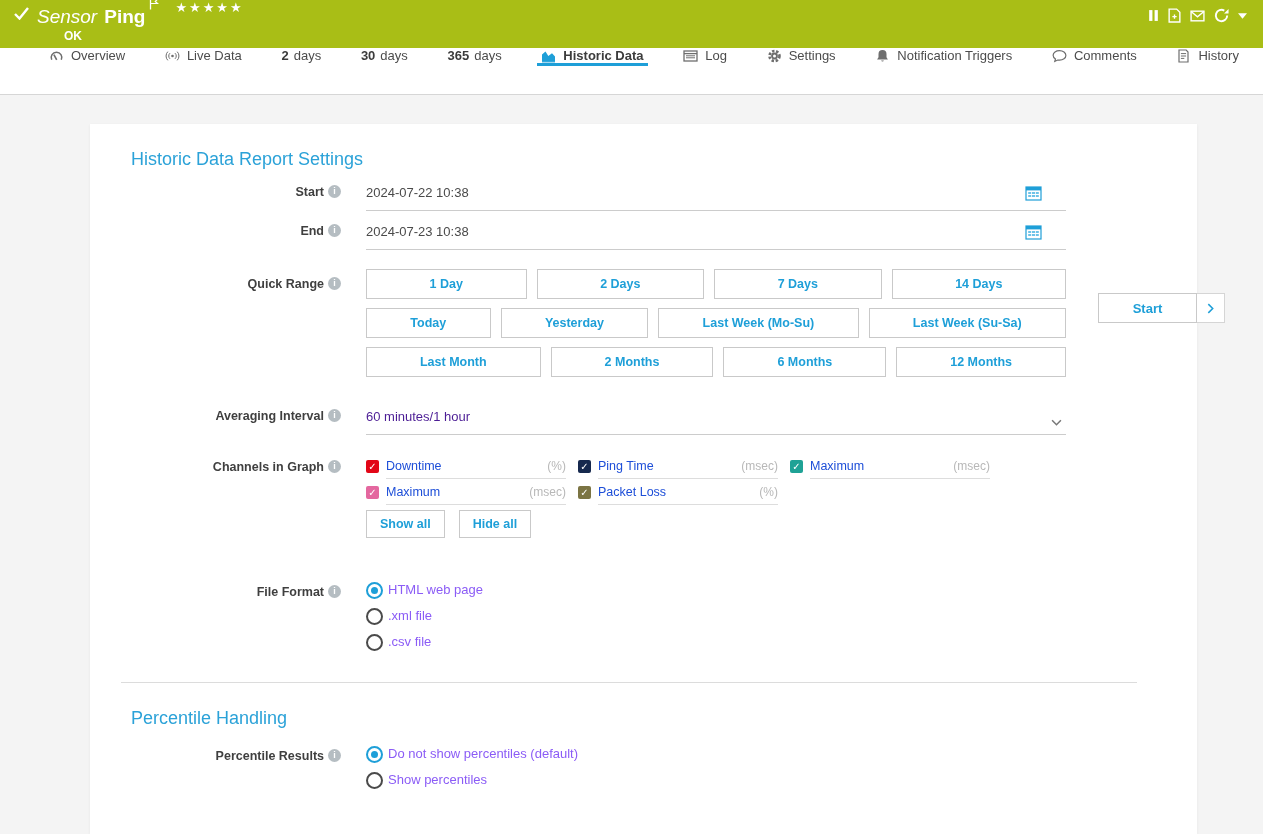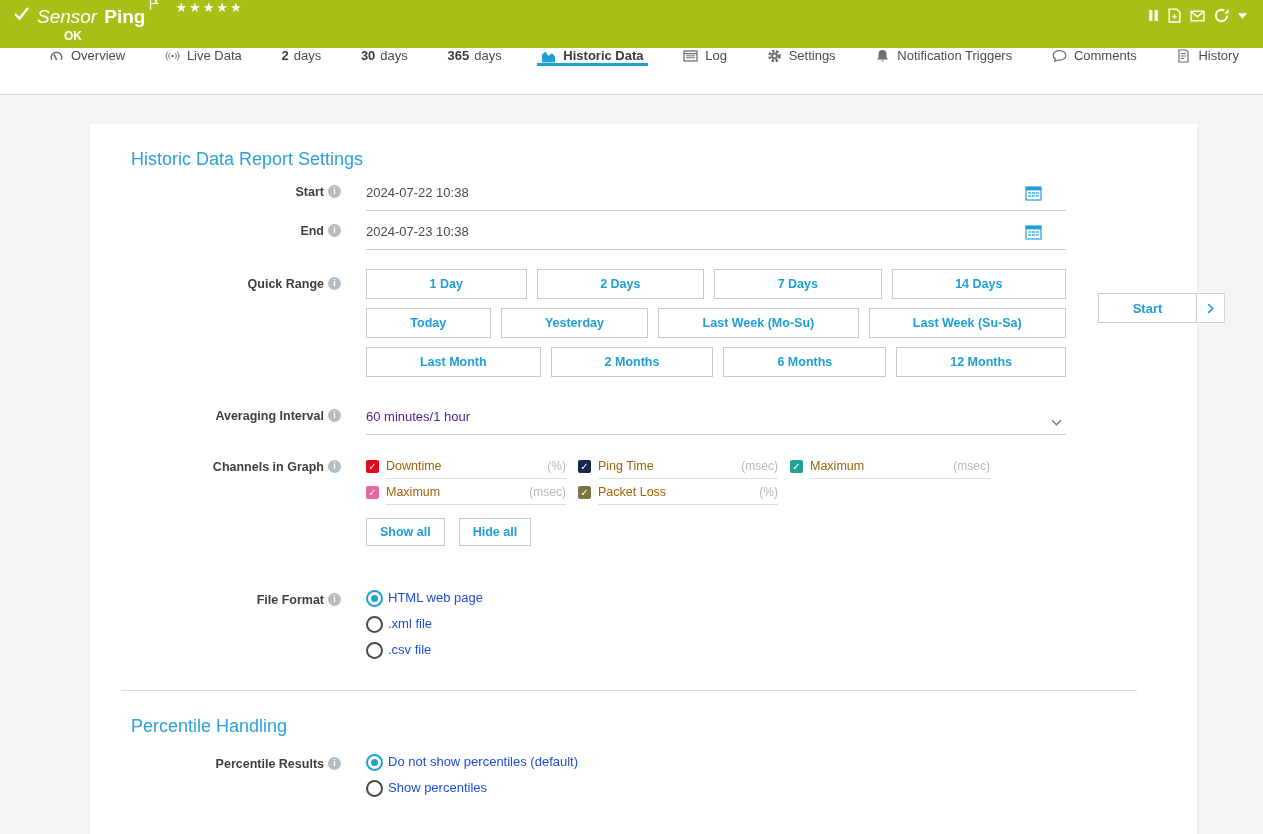--- a/index.html
+++ b/index.html
@@ -64,33 +64,33 @@
               font-size:13px; color:#4c1d95; line-height:17px; cursor:pointer; }
   .sel-chev { position:absolute; right:4px; bottom:8px; display:inline-flex; }
 
   .row-ch { margin-top:24px; }
   .channels-grid { display:grid; grid-template-columns:repeat(3,200px); column-gap:12px; row-gap:6px; margin-top:10px; }
   .channel { display:flex; align-items:flex-start; }
   .cbx { width:13px; height:13px; border-radius:2px; color:#fff; font-size:10px; line-height:13px;
          text-align:center; margin-top:1px; cursor:pointer; flex:0 0 13px; }
   .ch-line { flex:1; margin-left:7px; display:flex; justify-content:space-between;
              border-bottom:1px solid #ddd; padding-bottom:5px; }
-  .ch-name { font-size:12.5px; color:#a16207; }
+  .ch-name { font-size:12.5px; color:#1d4ed8; }
   .ch-unit { font-size:12px; color:#b8b8b8; }
-  .ch-btns { margin-top:13px; display:flex; gap:14px; }
+  .ch-btns { margin-top:5px; display:flex; gap:14px; }
   .sm-btn { height:28px; padding:0 13px; background:#fff; border:1px solid #c9c9c9; color:#1e9fd8;
             font-size:12.5px; font-weight:600; cursor:pointer; font-family:"Liberation Sans", sans-serif; }
 
   .row-ff { margin-top:43px; }
   .radio-opt { display:flex; align-items:center; margin-bottom:8px; cursor:pointer; }
   .radio { width:17px; height:17px; border:2px solid #4a4a4a; border-radius:50%; position:relative; flex:0 0 17px; }
   .radio.sel { border-color:#1e9fd8; }
   .radio.sel::after { content:""; position:absolute; left:3px; top:3px; width:7px; height:7px;
                       border-radius:50%; background:#1e9fd8; }
-  .radio-lab { margin-left:5px; font-size:13px; color:#1d4ed8; line-height:18px; }
+  .radio-lab { margin-left:5px; font-size:13px; color:#8b5cf6; line-height:18px; }
   .flabel-pad3 { padding-top:3px; }
 
   .divider { border:none; border-top:1px solid #dcdcdc; margin:23px 0 0 -10px; width:1016px; }
   .sec2 { margin-top:24px; }
   .row-pct { margin-top:16px; }
 
   
   .start-split { position:absolute; left:1098px; top:293px; display:flex; z-index:5; }
   .start-main { width:99px; height:30px; background:#fff; border:1px solid #c9c9c9; color:#1e9fd8;
                 font-size:13px; font-weight:700; cursor:pointer; font-family:"Liberation Sans", sans-serif; }

